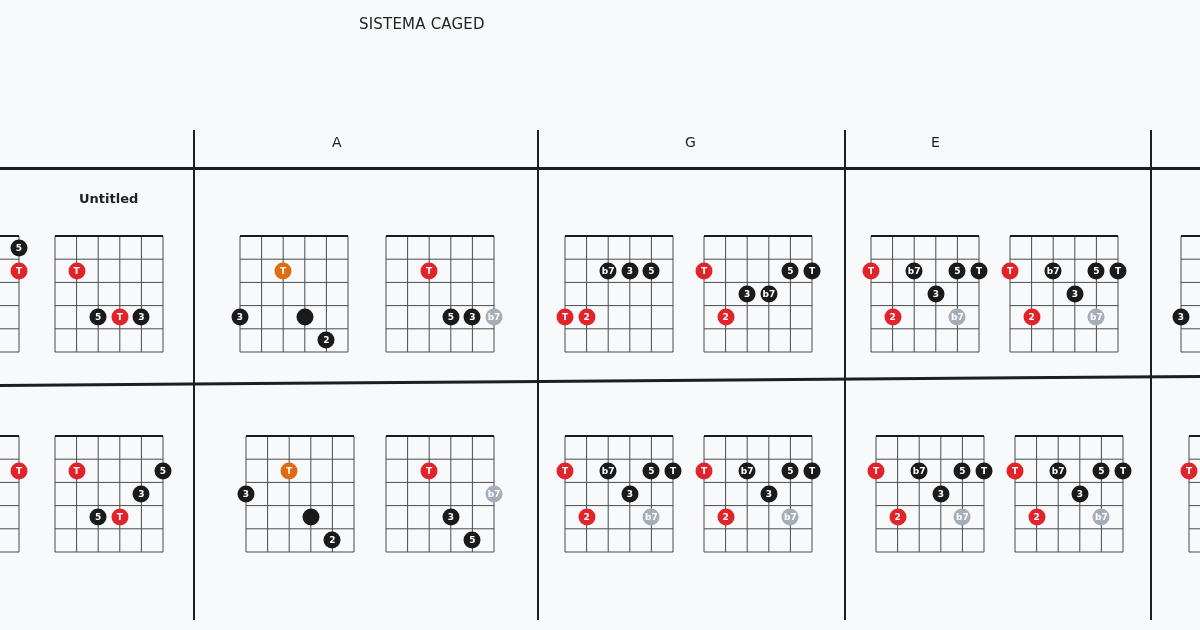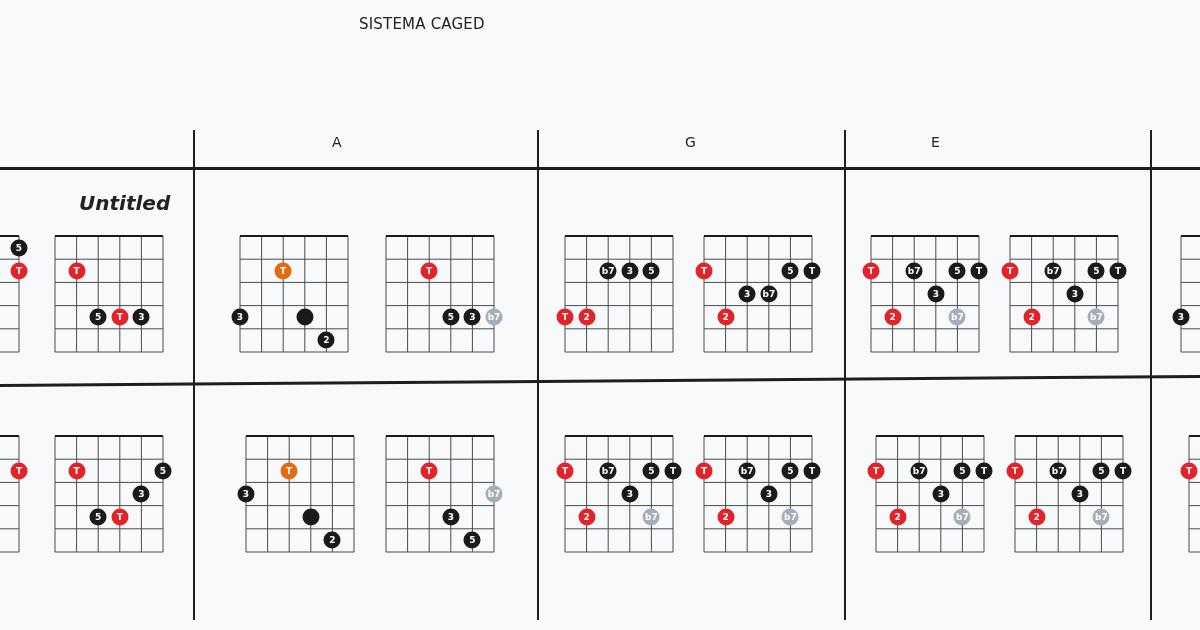--- a/index.html
+++ b/index.html
@@ -10,21 +10,21 @@
     color:#1e1e1e;
   }
   .title {
     position:absolute; left:359px; top:15px;
     font-size:15px; letter-spacing:0.2px; color:#222;
   }
   .col-head {
     position:absolute; top:134px; font-size:14px; color:#222;
   }
   .untitled {
-    position:absolute; left:79px; top:191px; font-size:20px; font-weight:bold; color:#222;font-style:italic;
+    position:absolute; left:79px; top:191px; font-size:13px; font-weight:bold; color:#222;
   }
   .vline { position:absolute; width:1.5px; background:#1e1e1e; }
   .hline { position:absolute; height:3px; background:#1e1e1e; transform-origin:left center; }
   .diagram { position:absolute; width:108px; height:116px; }
   .diagram svg { position:absolute; left:0; top:0; overflow:visible; }
   .dot {
     position:absolute; width:17px; height:17px; border-radius:50%;
     transform:translate(-50%,-50%);
     display:flex; align-items:center; justify-content:center;
     font-size:9px; font-weight:bold; color:#fff; line-height:1;

